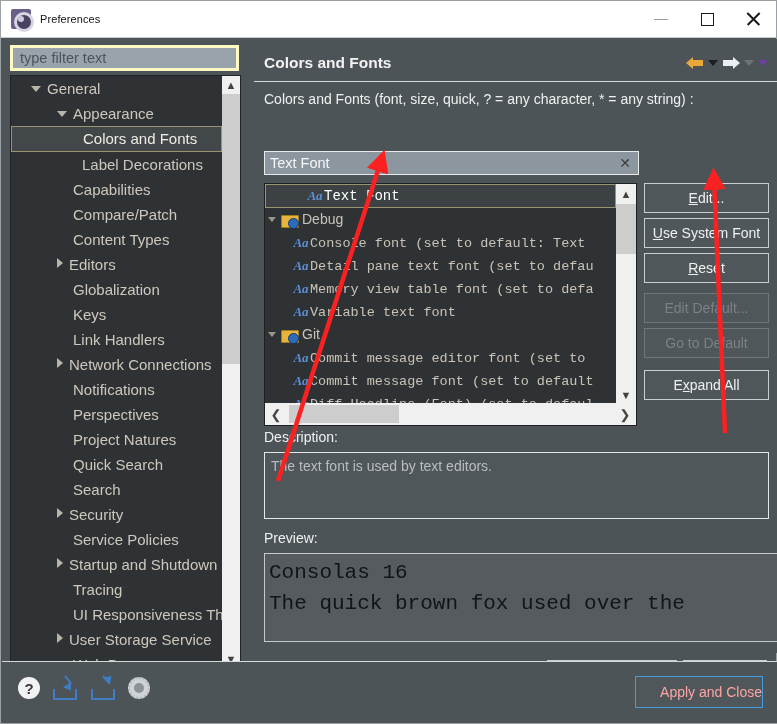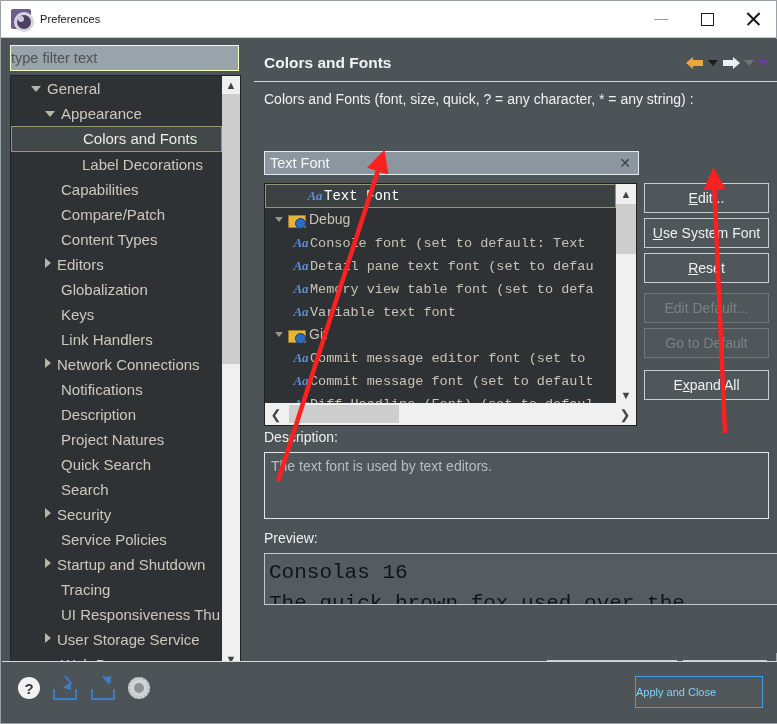--- a/index.html
+++ b/index.html
@@ -62,22 +62,23 @@
   
   .left-col {
     position: absolute; left: 1px; top: 38px;
     width: 246px; height: 614px;
     background: #4d5458;
   }
   .filter-box {
     position: absolute; left: 8px; top: 6px;
     width: 229px; height: 26px;
     background: #99a3ab;
-    border: 1px solid #fef9c3;
+    border: 3px solid #fef9c3;
     display: flex; align-items: center;
+    padding-left: 7px;
   }
   .filter-box .ph {
     font-size: 14.5px; color: #4d5458;
   }
   .tree-wrap {
     position: absolute; left: 8px; top: 36px;
     width: 231px; height: 616px;
     background: #2f3234;
     border: 1px solid #20232a;
     overflow: hidden;
@@ -111,21 +112,21 @@
     border-left: 5px solid transparent;
     border-right: 5px solid transparent;
     border-top: 6px solid #b9b4a8;
   }
   .arrow-col {
     border-top: 5px solid transparent;
     border-bottom: 5px solid transparent;
     border-left: 6px solid #b9b4a8;
   }
   .ind0 { padding-left: 20px; }
-  .ind1 { padding-left: 34px; }
+  .ind1 { padding-left: 46px; }
   .ind2 { padding-left: 55px; }
   .noarrow { display: inline-block; width: 16px; }
 
   .tree-vscroll {
     position: absolute; right: 0; top: 0;
     width: 18px; height: 592px;
     background: #f0f0f0;
   }
   .tvs-up, .tvs-dn {
     position: absolute; left: 0; width: 18px; height: 18px;
@@ -298,21 +299,21 @@
     background: #2d6bbd; border: 1px solid #14396e;
   }
   .far {
     display: inline-block; width: 0; height: 0;
     margin-right: 5px;
     border-left: 4px solid transparent;
     border-right: 4px solid transparent;
     border-top: 5px solid #9a958a;
     vertical-align: 2px;
   }
-  .fpad0 { padding-left: 10px; }
+  .fpad0 { padding-left: 3px; }
   .fpad1 { padding-left: 27px; }
   .fpad2 { padding-left: 40px; }
 
   .ft-vscroll {
     position: absolute; right: 0; top: 0;
     width: 20px; height: 221px; background: #f0f0f0;
   }
   .ftv-up, .ftv-dn {
     position: absolute; left: 0; width: 20px; height: 20px;
     display: flex; align-items: center; justify-content: center;
@@ -371,21 +372,21 @@
     border: 1px solid #e4e7e8;
     padding: 4px 6px;
   }
   .desc-box .dtxt { font-size: 14px; color: #b9bdbf; }
   .lbl-prev {
     position: absolute; left: 10px; top: 491px;
     font-size: 14px; color: #f0f0f0;
   }
   .prev-box {
     position: absolute; left: 10px; top: 514px;
-    width: 513px; height: 52px;
+    width: 513px; height: 89px;
     background: #555b5e;
     border: 1px solid #c4c8ca;
     border-right: none;
     padding: 3px 4px;
     overflow: hidden;
   }
   .prev-box .ptxt {
     display: block;
     font-family: "Liberation Mono", monospace;
     font-size: 21px; line-height: 31px;
@@ -468,23 +469,23 @@
   .ic-gear::after {
     content: ""; position: absolute; left: 4px; top: 4px;
     width: 10px; height: 10px; border-radius: 50%; background: #8d9296;
   }
   .bb-btns {
     position: absolute; right: 14px; top: 14px;
     display: flex; gap: 10px;
   }
   .bb-btn {
     height: 32px; background: #50575b;
-    border: 1px solid #c9cdcf; color: #7dd3fc;
-    font-size: 11px;
-    display: flex; align-items: center; justify-content: flex-start;
+    border: 1px solid #c9cdcf; color: #fca5a5;
+    font-size: 14px;
+    display: flex; align-items: center; justify-content: flex-end;
   }
   .bb-btn.primary { width: 128px; border: 1px solid #3f9de0; }
   .bb-btn.cancel { width: 125px; }
 
   
   .anno { position: absolute; left: 0; top: 0; width: 777px; height: 724px;
           pointer-events: none; }
 </style>
 </head>
 <body>
@@ -519,21 +520,21 @@
           <div class="tnode ind2"><span class="noarrow"></span><span class="lbl">Label Decorations</span></div>
           <div class="tnode ind1"><span class="noarrow"></span><span class="lbl">Capabilities</span></div>
           <div class="tnode ind1"><span class="noarrow"></span><span class="lbl">Compare/Patch</span></div>
           <div class="tnode ind1"><span class="noarrow"></span><span class="lbl">Content Types</span></div>
           <div class="tnode ind1"><span class="arrow-col"></span><span class="lbl">Editors</span></div>
           <div class="tnode ind1"><span class="noarrow"></span><span class="lbl">Globalization</span></div>
           <div class="tnode ind1"><span class="noarrow"></span><span class="lbl">Keys</span></div>
           <div class="tnode ind1"><span class="noarrow"></span><span class="lbl">Link Handlers</span></div>
           <div class="tnode ind1"><span class="arrow-col"></span><span class="lbl">Network Connections</span></div>
           <div class="tnode ind1"><span class="noarrow"></span><span class="lbl">Notifications</span></div>
-          <div class="tnode ind1"><span class="noarrow"></span><span class="lbl">Description</span></div>
+          <div class="tnode ind1"><span class="noarrow"></span><span class="lbl">Perspectives</span></div>
           <div class="tnode ind1"><span class="noarrow"></span><span class="lbl">Project Natures</span></div>
           <div class="tnode ind1"><span class="noarrow"></span><span class="lbl">Quick Search</span></div>
           <div class="tnode ind1"><span class="noarrow"></span><span class="lbl">Search</span></div>
           <div class="tnode ind1"><span class="arrow-col"></span><span class="lbl">Security</span></div>
           <div class="tnode ind1"><span class="noarrow"></span><span class="lbl">Service Policies</span></div>
           <div class="tnode ind1"><span class="arrow-col"></span><span class="lbl">Startup and Shutdown</span></div>
           <div class="tnode ind1"><span class="noarrow"></span><span class="lbl">Tracing</span></div>
           <div class="tnode ind1"><span class="noarrow"></span><span class="lbl">UI Responsiveness Thu</span></div>
           <div class="tnode ind1"><span class="arrow-col"></span><span class="lbl">User Storage Service</span></div>
           <div class="tnode ind1"><span class="noarrow"></span><span class="lbl">Web Browser</span></div>

